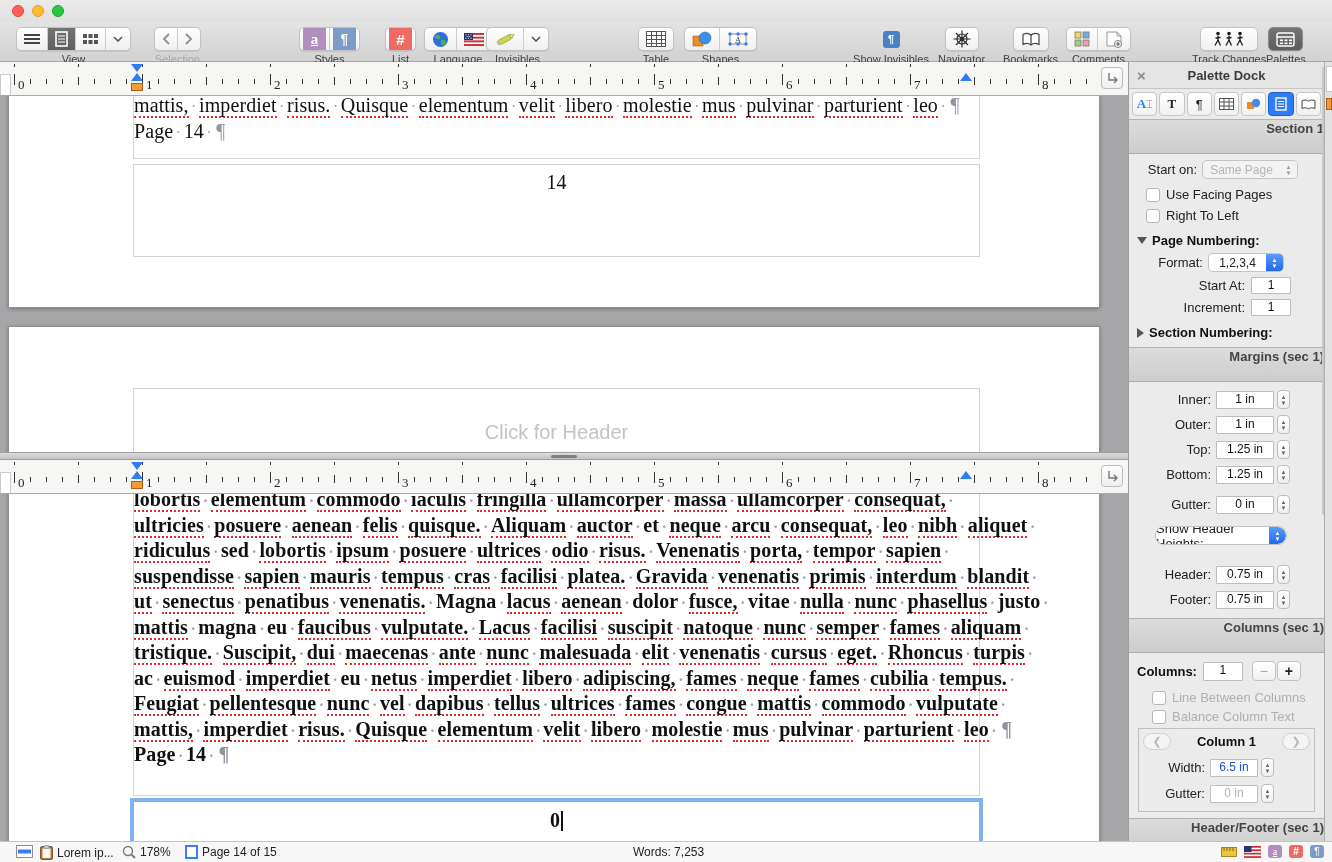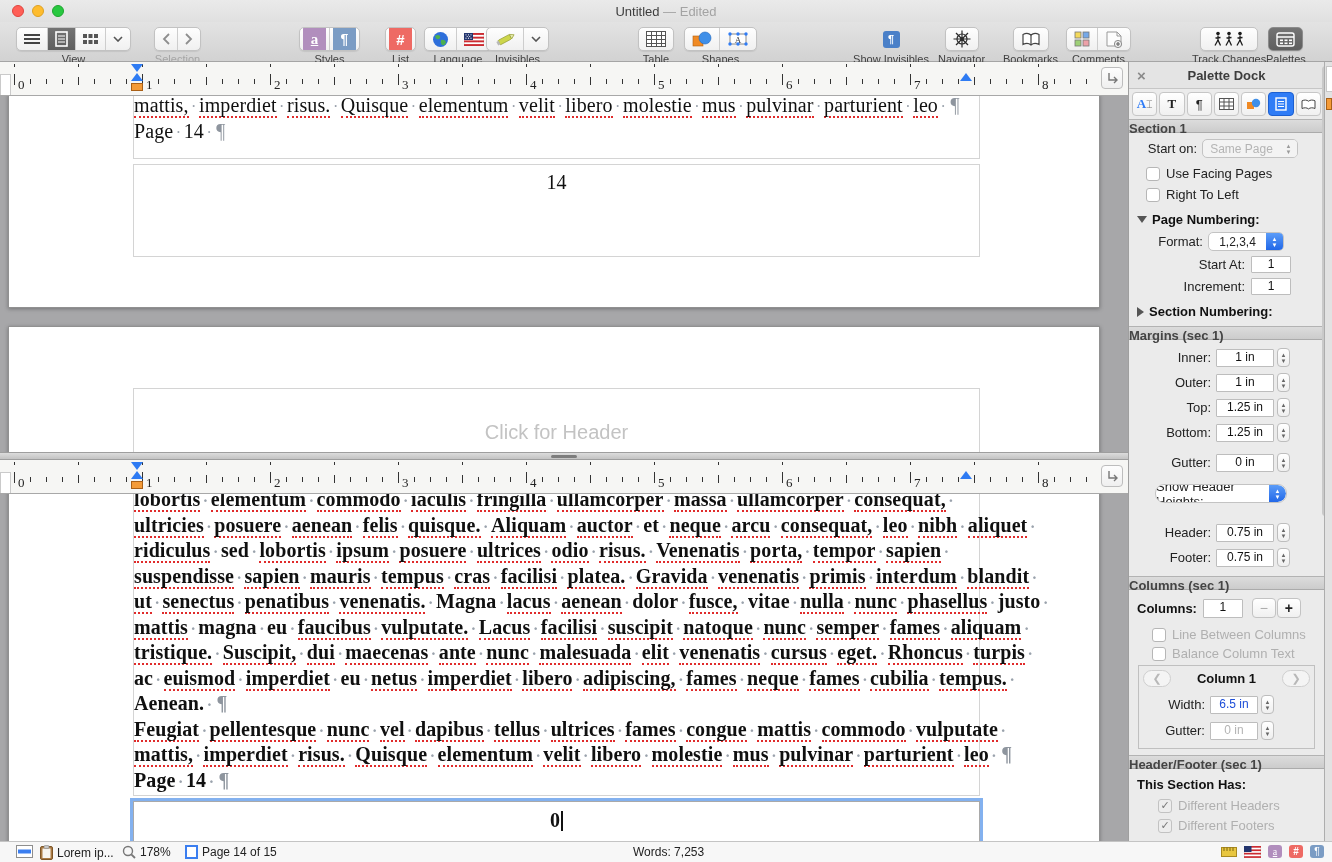--- a/index.html
+++ b/index.html
@@ -77,22 +77,22 @@
   
   #dock { position:absolute; left:1128px; top:62px; width:196px; height:779px; background:#ebebeb;
     border-left:1px solid #9f9f9f; overflow:hidden; font-size:13px; color:#222; }
   #dock-header { height:27px; background:#e4e4e4; border-bottom:1px solid #c6c6c6; position:relative;
     display:flex; align-items:center; justify-content:center; font-weight:bold; color:#3d3d3d; }
   #dock-close { position:absolute; left:8px; top:5px; color:#8a8a8a; font-size:15px; cursor:default; }
   #dock-tabs { display:flex; gap:2px; padding:3px 3px; }
   .dtab { width:26px; height:24px; border:1px solid #c6c6c6; border-radius:4px; background:linear-gradient(#fff,#f0f0f0);
     display:flex; align-items:center; justify-content:center; font-size:13px; }
   .dtab.sel { background:#2f7cf6; border-color:#1c5fd0; color:#fff; }
-  .sec-bar { height:14px; background:linear-gradient(#dcdcdc,#cccccc); border-top:1px solid #b3b3b3;
-    border-bottom:1px solid #ababab; text-align:left; font-weight:bold; font-size:13px; color:#444; line-height:18px; }
+  .sec-bar { height:35px; background:linear-gradient(#dcdcdc,#cccccc); border-top:1px solid #b3b3b3;
+    border-bottom:1px solid #ababab; text-align:right; font-weight:bold; font-size:13px; color:#444; line-height:18px; }
   .prow { display:flex; align-items:center; padding:0 8px; }
   .plabel { text-align:right; }
   .bold { font-weight:bold; color:#111; }
   .dis { color:#b0b0b0; }
   .field { background:#fff; border:1px solid #bdbdbd; text-align:center; font-size:12px; color:#111; border-radius:1px; }
   .stepper { width:13px; height:19px; margin-left:3px; border:1px solid #bdbdbd; border-radius:4px;
     background:linear-gradient(#fff,#efefef); display:flex; flex-direction:column; align-items:center; justify-content:center;
     font-size:6px; color:#666; line-height:6px; }
   .popup { display:flex; align-items:stretch; border:1px solid #c3c3c3; border-radius:5px; overflow:hidden; background:#fff; height:19px; }
   .popup .val { flex:1; display:flex; align-items:center; justify-content:center; font-size:12px; }
@@ -118,23 +118,20 @@
 </style>
 </head>
 <body>
 
 <div id="window">
 
   <div id="titlebar">
     <div class="tl-btn" id="tl-close"></div>
     <div class="tl-btn" id="tl-min"></div>
     <div class="tl-btn" id="tl-zoom"></div>
-    <div id="win-title">
-      <span>Untitled</span> <span class="edited">— Edited</span>
-    </div>
   </div>
 
   <div id="toolbar">
 
     <div class="tbg" style="left:16px">
       <div class="btn">
         <div class="cell">
           <svg class="svgicon" width="16" height="12">
               <rect y="1" width="16" height="2" fill="#444"></rect>
               <rect y="5" width="16" height="2" fill="#444"></rect>
@@ -650,21 +647,20 @@
       <div class="tframe" style="left:124px; width:847px; top:-8px; height:313px;">
         <div class="doc-lines" id="lines2">
             <div class="tl"><span class="w sp">lobortis</span><span class="dot">·</span><span class="w sp">elementum</span><span class="dot">·</span><span class="w sp">commodo</span><span class="dot">·</span><span class="w sp">iaculis</span><span class="dot">·</span><span class="w sp">fringilla</span><span class="dot">·</span><span class="w sp">ullamcorper</span><span class="dot">·</span><span class="w sp">massa</span><span class="dot">·</span><span class="w sp">ullamcorper</span><span class="dot">·</span><span class="w sp">consequat,</span><span class="dot">·</span></div>
             <div class="tl"><span class="w sp">ultricies</span><span class="dot">·</span><span class="w sp">posuere</span><span class="dot">·</span><span class="w sp">aenean</span><span class="dot">·</span><span class="w sp">felis</span><span class="dot">·</span><span class="w sp">quisque.</span><span class="dot">·</span><span class="w sp">Aliquam</span><span class="dot">·</span><span class="w sp">auctor</span><span class="dot">·</span><span class="w">et</span><span class="dot">·</span><span class="w sp">neque</span><span class="dot">·</span><span class="w sp">arcu</span><span class="dot">·</span><span class="w sp">consequat,</span><span class="dot">·</span><span class="w sp">leo</span><span class="dot">·</span><span class="w sp">nibh</span><span class="dot">·</span><span class="w sp">aliquet</span><span class="dot">·</span></div>
             <div class="tl"><span class="w sp">ridiculus</span><span class="dot">·</span><span class="w">sed</span><span class="dot">·</span><span class="w sp">lobortis</span><span class="dot">·</span><span class="w sp">ipsum</span><span class="dot">·</span><span class="w sp">posuere</span><span class="dot">·</span><span class="w sp">ultrices</span><span class="dot">·</span><span class="w sp">odio</span><span class="dot">·</span><span class="w sp">risus.</span><span class="dot">·</span><span class="w sp">Venenatis</span><span class="dot">·</span><span class="w sp">porta,</span><span class="dot">·</span><span class="w sp">tempor</span><span class="dot">·</span><span class="w sp">sapien</span><span class="dot">·</span></div>
             <div class="tl"><span class="w sp">suspendisse</span><span class="dot">·</span><span class="w sp">sapien</span><span class="dot">·</span><span class="w sp">mauris</span><span class="dot">·</span><span class="w sp">tempus</span><span class="dot">·</span><span class="w sp">cras</span><span class="dot">·</span><span class="w sp">facilisi</span><span class="dot">·</span><span class="w sp">platea.</span><span class="dot">·</span><span class="w sp">Gravida</span><span class="dot">·</span><span class="w sp">venenatis</span><span class="dot">·</span><span class="w sp">primis</span><span class="dot">·</span><span class="w sp">interdum</span><span class="dot">·</span><span class="w sp">blandit</span><span class="dot">·</span></div>
             <div class="tl"><span class="w sp">ut</span><span class="dot">·</span><span class="w sp">senectus</span><span class="dot">·</span><span class="w sp">penatibus</span><span class="dot">·</span><span class="w sp">venenatis.</span><span class="dot">·</span><span class="w">Magna</span><span class="dot">·</span><span class="w sp">lacus</span><span class="dot">·</span><span class="w sp">aenean</span><span class="dot">·</span><span class="w">dolor</span><span class="dot">·</span><span class="w sp">fusce,</span><span class="dot">·</span><span class="w">vitae</span><span class="dot">·</span><span class="w sp">nulla</span><span class="dot">·</span><span class="w sp">nunc</span><span class="dot">·</span><span class="w sp">phasellus</span><span class="dot">·</span><span class="w">justo</span><span class="dot">·</span></div>
             <div class="tl"><span class="w sp">mattis</span><span class="dot">·</span><span class="w">magna</span><span class="dot">·</span><span class="w">eu</span><span class="dot">·</span><span class="w sp">faucibus</span><span class="dot">·</span><span class="w sp">vulputate.</span><span class="dot">·</span><span class="w sp">Lacus</span><span class="dot">·</span><span class="w sp">facilisi</span><span class="dot">·</span><span class="w sp">suscipit</span><span class="dot">·</span><span class="w sp">natoque</span><span class="dot">·</span><span class="w sp">nunc</span><span class="dot">·</span><span class="w sp">semper</span><span class="dot">·</span><span class="w sp">fames</span><span class="dot">·</span><span class="w sp">aliquam</span><span class="dot">·</span></div>
             <div class="tl"><span class="w sp">tristique.</span><span class="dot">·</span><span class="w sp">Suscipit,</span><span class="dot">·</span><span class="w sp">dui</span><span class="dot">·</span><span class="w sp">maecenas</span><span class="dot">·</span><span class="w sp">ante</span><span class="dot">·</span><span class="w sp">nunc</span><span class="dot">·</span><span class="w sp">malesuada</span><span class="dot">·</span><span class="w sp">elit</span><span class="dot">·</span><span class="w sp">venenatis</span><span class="dot">·</span><span class="w sp">cursus</span><span class="dot">·</span><span class="w sp">eget.</span><span class="dot">·</span><span class="w sp">Rhoncus</span><span class="dot">·</span><span class="w sp">turpis</span><span class="dot">·</span></div>
             <div class="tl"><span class="w">ac</span><span class="dot">·</span><span class="w sp">euismod</span><span class="dot">·</span><span class="w sp">imperdiet</span><span class="dot">·</span><span class="w">eu</span><span class="dot">·</span><span class="w sp">netus</span><span class="dot">·</span><span class="w sp">imperdiet</span><span class="dot">·</span><span class="w sp">libero</span><span class="dot">·</span><span class="w sp">adipiscing,</span><span class="dot">·</span><span class="w sp">fames</span><span class="dot">·</span><span class="w sp">neque</span><span class="dot">·</span><span class="w sp">fames</span><span class="dot">·</span><span class="w sp">cubilia</span><span class="dot">·</span><span class="w sp">tempus.</span><span class="dot">·</span></div>
-            <div class="tl"><span class="w">Aenean.</span><span class="dot">·</span><span class="pil">¶</span></div>
             <div class="tl"><span class="w sp">Feugiat</span><span class="dot">·</span><span class="w sp">pellentesque</span><span class="dot">·</span><span class="w sp">nunc</span><span class="dot">·</span><span class="w sp">vel</span><span class="dot">·</span><span class="w sp">dapibus</span><span class="dot">·</span><span class="w sp">tellus</span><span class="dot">·</span><span class="w sp">ultrices</span><span class="dot">·</span><span class="w sp">fames</span><span class="dot">·</span><span class="w sp">congue</span><span class="dot">·</span><span class="w sp">mattis</span><span class="dot">·</span><span class="w sp">commodo</span><span class="dot">·</span><span class="w sp">vulputate</span><span class="dot">·</span></div>
             <div class="tl"><span class="w sp">mattis,</span><span class="dot">·</span><span class="w sp">imperdiet</span><span class="dot">·</span><span class="w sp">risus.</span><span class="dot">·</span><span class="w sp">Quisque</span><span class="dot">·</span><span class="w sp">elementum</span><span class="dot">·</span><span class="w sp">velit</span><span class="dot">·</span><span class="w sp">libero</span><span class="dot">·</span><span class="w sp">molestie</span><span class="dot">·</span><span class="w sp">mus</span><span class="dot">·</span><span class="w sp">pulvinar</span><span class="dot">·</span><span class="w sp">parturient</span><span class="dot">·</span><span class="w sp">leo</span><span class="dot">·</span><span class="pil">¶</span></div>
             <div class="tl"><span class="w">Page</span><span class="dot">·</span><span class="w">14</span><span class="dot">·</span><span class="pil">¶</span></div>
           </div>
       </div>
       <div class="tframe focusring" style="left:124px; width:847px; top:310px; height:46px;">
         <div class="hf-center" style="margin-top:7px"><span>0</span><span class="cursorbar"></span></div>
       </div>
     </div>
   </div>

